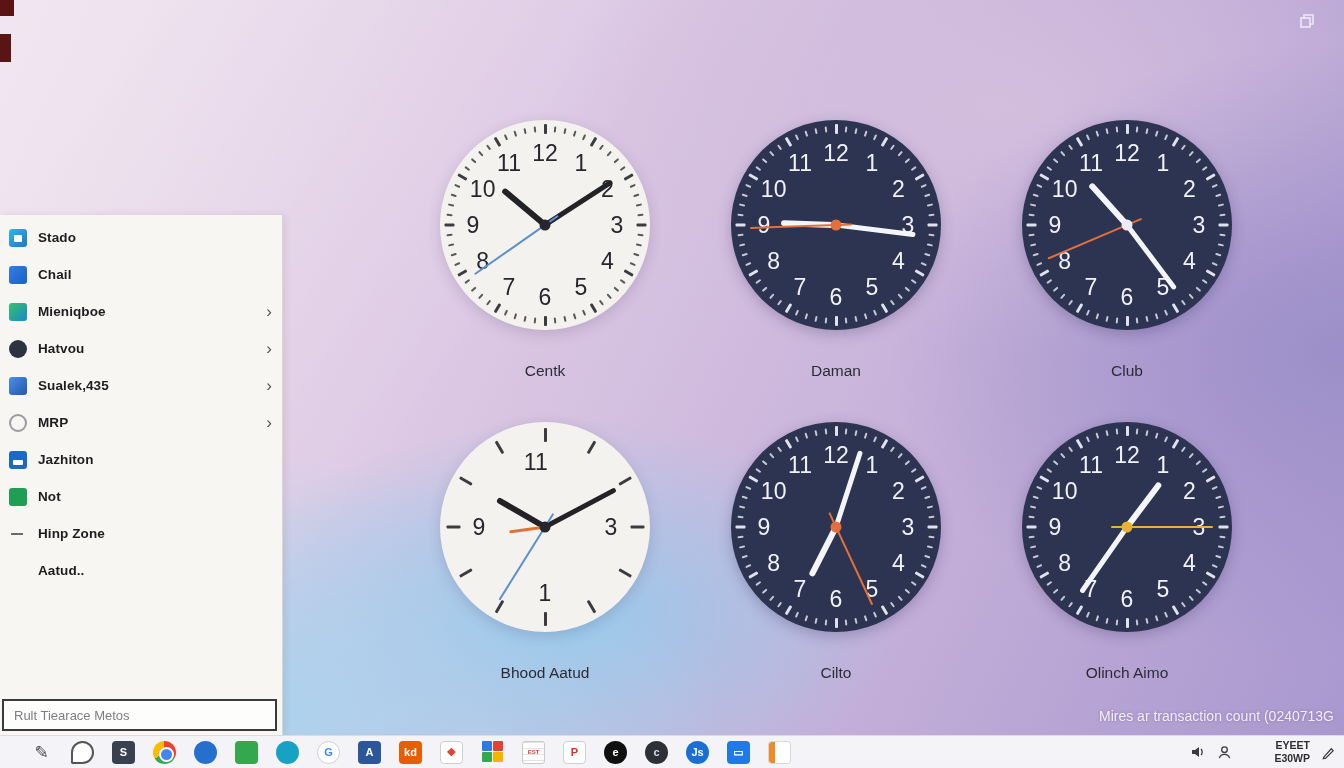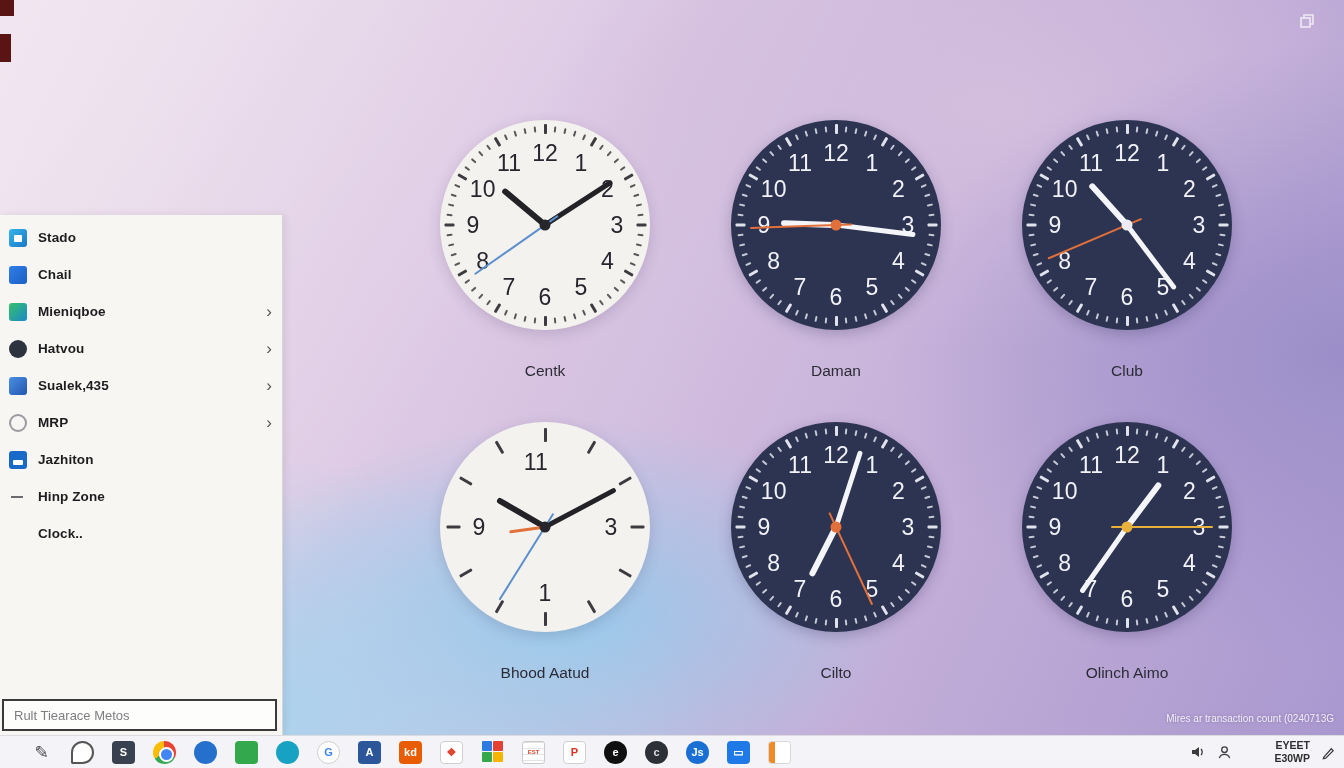--- a/index.html
+++ b/index.html
@@ -74,21 +74,21 @@
   .light .hand { background:#222227; }
   .dark  .hand { background:#f4f5f8; }
   .hand-second { bottom:calc(50% - 16px); transform-origin:50% calc(100% - 16px); }
   .hand-extra  { width:3px; height:36px; }
   .dot { position:absolute; left:50%; top:50%; width:11px; height:11px; border-radius:50%;
     transform:translate(-50%,-50%); }
 
   .clock-label { margin-top:32px; font-size:15.5px; color:#2c2c36; font-weight:500; }
 
   
-  .watermark { position:absolute; right:10px; bottom:44px; font-size:10px;
+  .watermark { position:absolute; right:10px; bottom:44px; font-size:14px;
     color:rgba(255,255,255,.85); text-shadow:0 0 3px rgba(80,60,120,.4); }
 
   
   .taskbar { position:absolute; left:0; bottom:0; width:1344px; height:33px;
     background:#f4f3f7; border-top:1px solid #dcdbe0;
     display:flex; align-items:center; padding:0 8px 0 30px; }
   .tb-icons { display:flex; align-items:center; gap:18px; }
   .tb { width:23px; height:23px; display:flex; align-items:center; justify-content:center;
     font-size:11px; font-weight:700; cursor:pointer; flex:0 0 auto; }
   .tb-tile { border-radius:4px; }
@@ -588,26 +588,30 @@
       <div class="menu-item">
         <span class="mi mi-ring"></span>
         <span class="mi-label">MRP</span>
         <span class="chev">›</span>
       </div>
       <div class="menu-item">
         <span class="mi mi-blue2"></span>
         <span class="mi-label">Jazhiton</span>
       </div>
       <div class="menu-item">
+        <span class="mi mi-green"></span>
+        <span class="mi-label">Not</span>
+      </div>
+      <div class="menu-item">
         <span class="mi mi-dash"></span>
         <span class="mi-label">Hinp Zone</span>
       </div>
       <div class="menu-item">
         <span class="mi mi-none"></span>
-        <span class="mi-label">Clock..</span>
+        <span class="mi-label">Aatud..</span>
       </div>
     </div>
 </div>
 
 <input class="search-box" type="text" value="Rult Tiearace Metos" style="">
 
 <div class="watermark">Mires ar transaction count (0240713G</div>
 
 <div class="taskbar">
   <div class="tb-icons">

